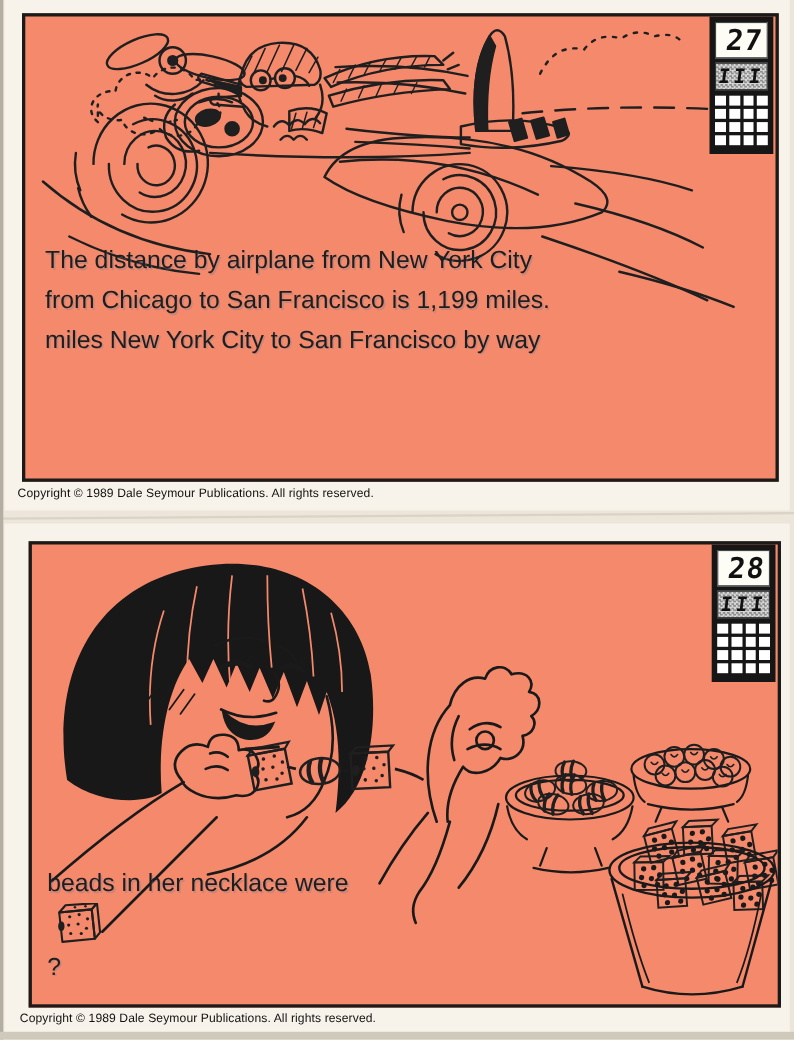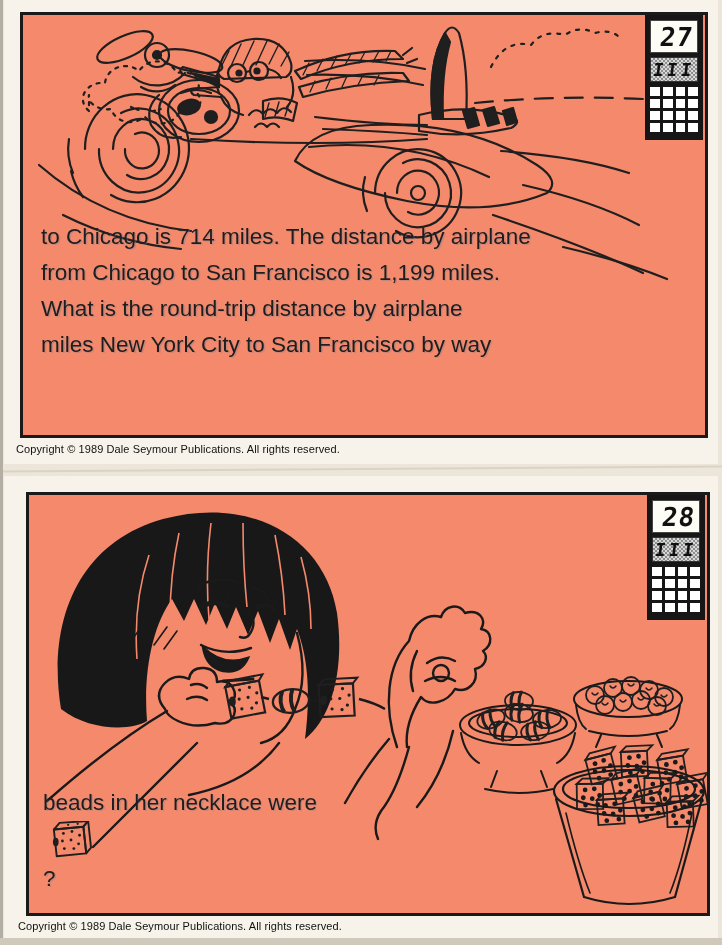--- a/index.html
+++ b/index.html
@@ -194,23 +194,22 @@
           <div class="key"></div>
           <div class="key"></div>
         <div class="key"></div>
           <div class="key"></div>
           <div class="key"></div>
           <div class="key"></div>
       </div>
     </div>
 
     <div class="problem" id="text27">
-      <div>to Chicago is 714 miles. The distance by airplane</div>
+      <div>The distance by airplane from New York City</div>
       <div>from Chicago to San Francisco is 1,199 miles.</div>
-      <div>What is the round-trip distance by airplane</div>
       <div>miles New York City to San Francisco by way</div>
     </div>
   </div>
   <div class="copyright" id="copy27">Copyright © 1989 Dale Seymour Publications. All rights reserved.</div>
 </div>
 
 <div class="card" id="card28">
   <div class="panel" id="panel28">
 
     <svg class="illus" viewBox="0 0 678 418" preserveAspectRatio="none">

